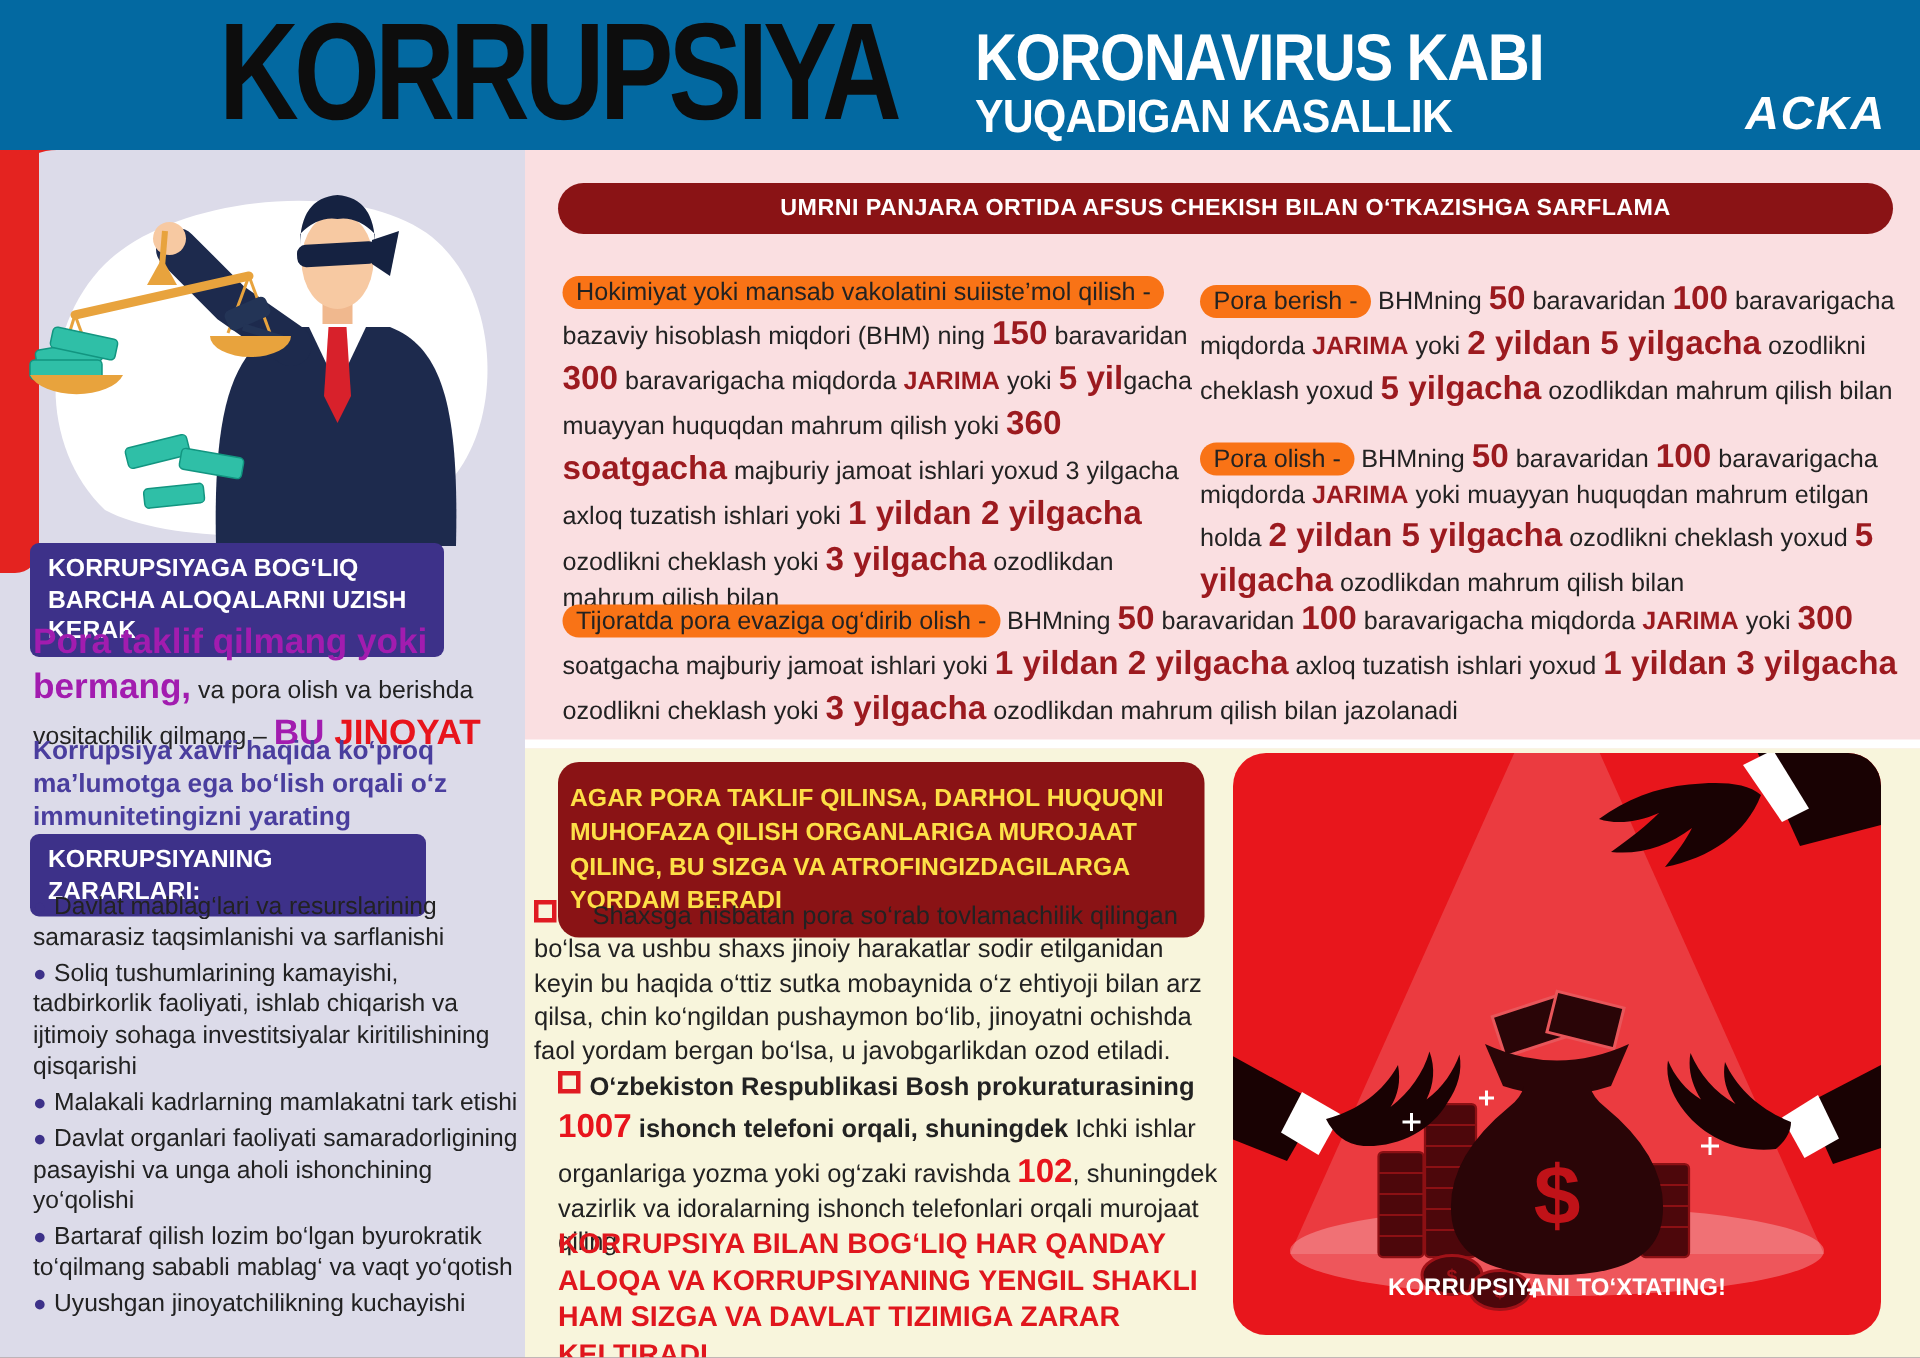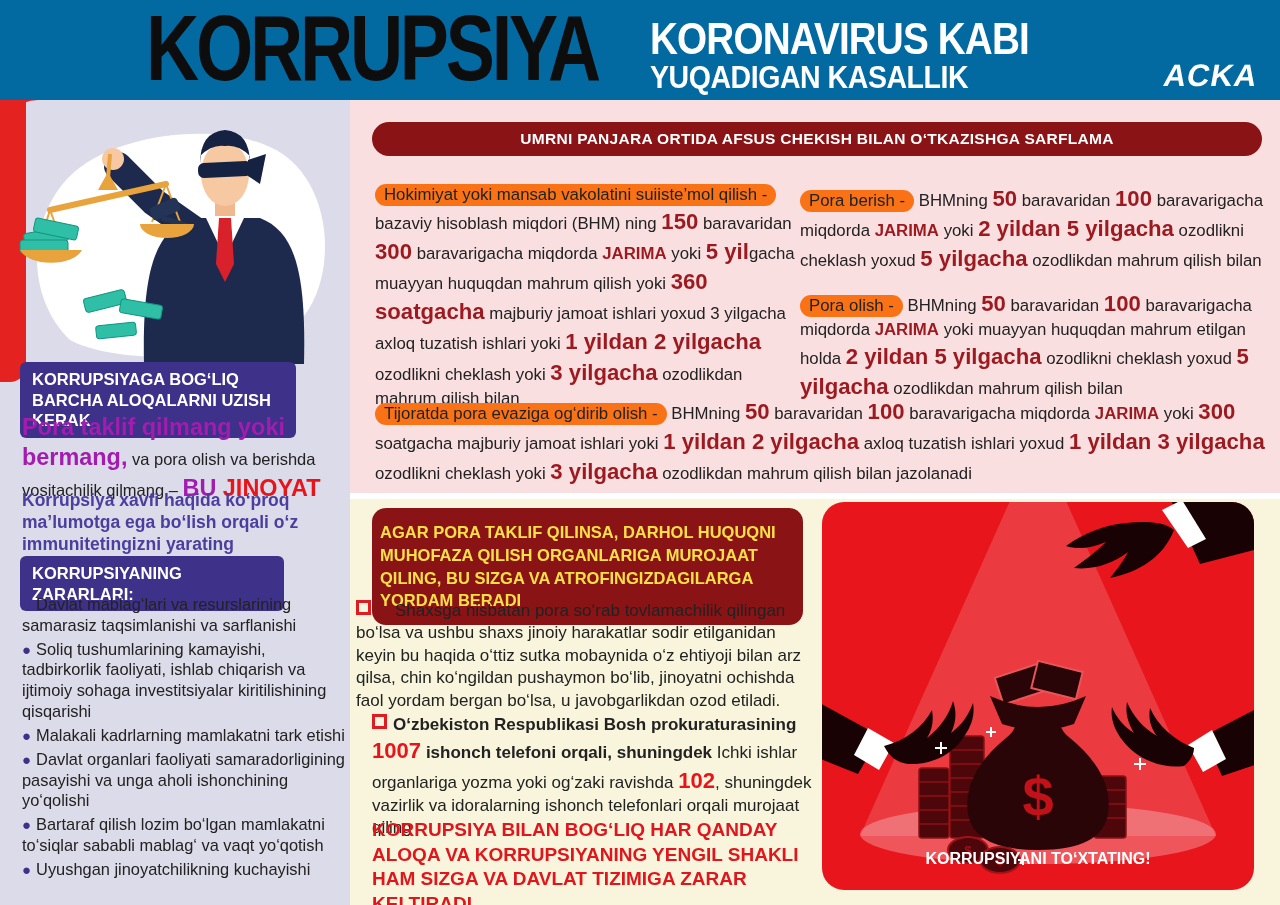--- a/index.html
+++ b/index.html
@@ -146,21 +146,21 @@
 
   <div class="purple-box pb1">KORRUPSIYAGA BOG‘LIQ BARCHA ALOQALARNI UZISH KERAK</div>
   <div class="intro"><span class="seg-big">Pora taklif qilmang yoki bermang,</span><span> va pora olish va berishda vositachilik qilmang – </span><span class="seg-bigb">BU </span><span class="seg-bigr">JINOYAT</span></div>
   <div class="advice">Korrupsiya xavfi haqida ko‘proq ma’lumotga ega bo‘lish orqali o‘z immunitetingizni yarating</div>
   <div class="purple-box pb2">KORRUPSIYANING ZARARLARI:</div>
   <ul class="harms">
     <li><span class="dot">●</span><span>Davlat mablag‘lari va resurslarining samarasiz taqsimlanishi va sarflanishi</span></li>
     <li><span class="dot">●</span><span>Soliq tushumlarining kamayishi, tadbirkorlik faoliyati, ishlab chiqarish va ijtimoiy sohaga investitsiyalar kiritilishining qisqarishi</span></li>
     <li><span class="dot">●</span><span>Malakali kadrlarning mamlakatni tark etishi</span></li>
     <li><span class="dot">●</span><span>Davlat organlari faoliyati samaradorligining pasayishi va unga aholi ishonchining yo‘qolishi</span></li>
-    <li><span class="dot">●</span><span>Bartaraf qilish lozim bo‘lgan mamlakatni to‘siqlar sababli mablag‘ va vaqt yo‘qotish</span></li>
+    <li><span class="dot">●</span><span>Bartaraf qilish lozim bo‘lgan byurokratik to‘qilmang sababli mablag‘ va vaqt yo‘qotish</span></li>
     <li><span class="dot">●</span><span>Uyushgan jinoyatchilikning kuchayishi</span></li>
   </ul>
 
   <div class="top-banner">UMRNI PANJARA ORTIDA AFSUS CHEKISH BILAN O‘TKAZISHGA SARFLAMA</div>
   <div class="tblock b1"><span class="seg-hl">Hokimiyat yoki mansab vakolatini suiiste’mol qilish -</span><span> bazaviy hisoblash miqdori (BHM) ning </span><span class="seg-n">150</span><span> baravaridan </span><span class="seg-n">300</span><span> baravarigacha miqdorda </span><span class="seg-sn">JARIMA</span><span> yoki </span><span class="seg-n">5 yil</span><span>gacha muayyan huquqdan mahrum qilish yoki </span><span class="seg-n">360 soatgacha</span><span> majburiy jamoat ishlari yoxud 3 yilgacha axloq tuzatish ishlari yoki </span><span class="seg-n">1 yildan 2 yilgacha</span><span> ozodlikni cheklash yoki </span><span class="seg-n">3 yilgacha</span><span> ozodlikdan mahrum qilish bilan</span></div>
   <div class="tblock b2"><span class="seg-hl">Pora berish -</span><span> BHMning </span><span class="seg-n">50</span><span> baravaridan </span><span class="seg-n">100</span><span> baravarigacha miqdorda </span><span class="seg-sn">JARIMA</span><span> yoki </span><span class="seg-n">2 yildan 5 yilgacha</span><span> ozodlikni cheklash yoxud </span><span class="seg-n">5 yilgacha</span><span> ozodlikdan mahrum qilish bilan</span></div>
   <div class="tblock b3"><span class="seg-hl">Pora olish -</span><span> BHMning </span><span class="seg-n">50</span><span> baravaridan </span><span class="seg-n">100</span><span> baravarigacha miqdorda </span><span class="seg-sn">JARIMA</span><span> yoki muayyan huquqdan mahrum etilgan holda </span><span class="seg-n">2 yildan 5 yilgacha</span><span> ozodlikni cheklash yoxud </span><span class="seg-n">5 yilgacha</span><span> ozodlikdan mahrum qilish bilan</span></div>
   <div class="tblock b4"><span class="seg-hl">Tijoratda pora evaziga og‘dirib olish -</span><span> BHMning </span><span class="seg-n">50</span><span> baravaridan </span><span class="seg-n">100</span><span> baravarigacha miqdorda </span><span class="seg-sn">JARIMA</span><span> yoki </span><span class="seg-n">300</span><span> soatgacha majburiy jamoat ishlari yoki </span><span class="seg-n">1 yildan 2 yilgacha</span><span> axloq tuzatish ishlari yoxud </span><span class="seg-n">1 yildan 3 yilgacha</span><span> ozodlikni cheklash yoki </span><span class="seg-n">3 yilgacha</span><span> ozodlikdan mahrum qilish bilan jazolanadi</span></div>
 
   <div class="alert-box">AGAR PORA TAKLIF QILINSA, DARHOL HUQUQNI MUHOFAZA QILISH ORGANLARIGA MUROJAAT QILING, BU SIZGA VA ATROFINGIZDAGILARGA YORDAM BERADI</div>

